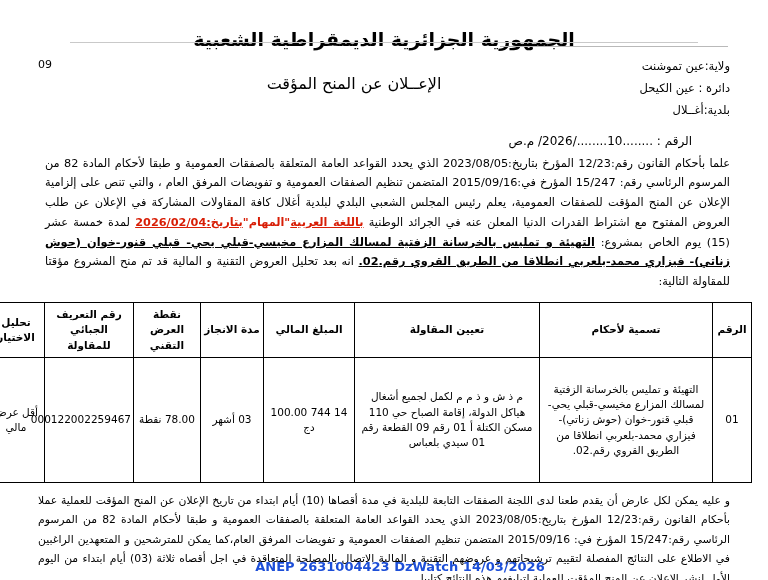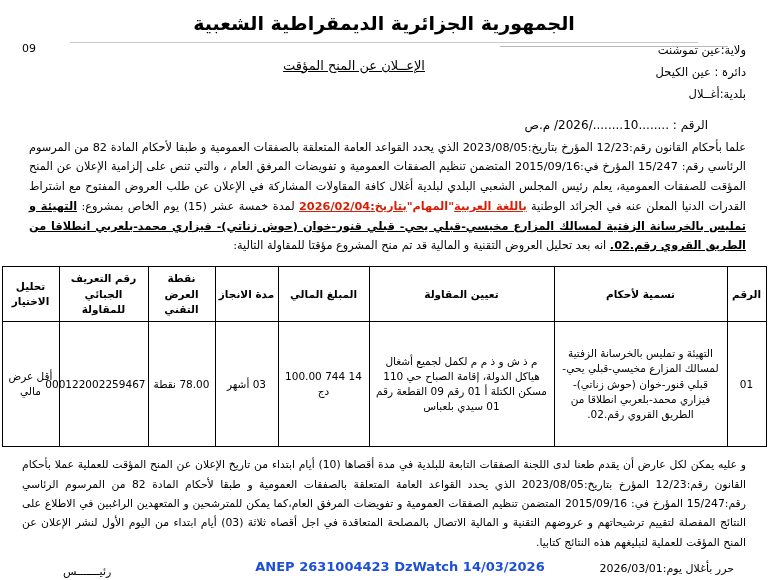--- a/index.html
+++ b/index.html
@@ -11,21 +11,21 @@
     width: 768px;
     height: 580px;
     position: relative;
     font-family: "DejaVu Sans", "Liberation Sans", sans-serif;
     color: #000000;
     overflow: hidden;
   }
   .page {
     position: absolute;
     inset: 0;
-    padding: 0;
+    padding: 16px;
     border-radius: 14px;
   }
 
   
   .main-title {
     text-align: center;
     font-size: 19px;
     font-weight: bold;
     margin: 12px 0 6px 0;
     letter-spacing: 0;
@@ -44,24 +44,23 @@
     text-align: right;
     font-size: 11.5px;
     line-height: 1.9;
     min-width: 150px;
   }
   .header-right div {
     white-space: nowrap;
   }
   .header-center {
     text-align: center;
-    font-size: 13px;
+    font-size: 16px;
     padding-top: 18px;
     flex: 1;
-    text-decoration: underline;
   }
   .header-left {
     text-align: left;
     font-size: 11px;
     min-width: 90px;
     direction: ltr;
     padding-top: 2px;
   }
   .ref-line {
     font-size: 12px;

